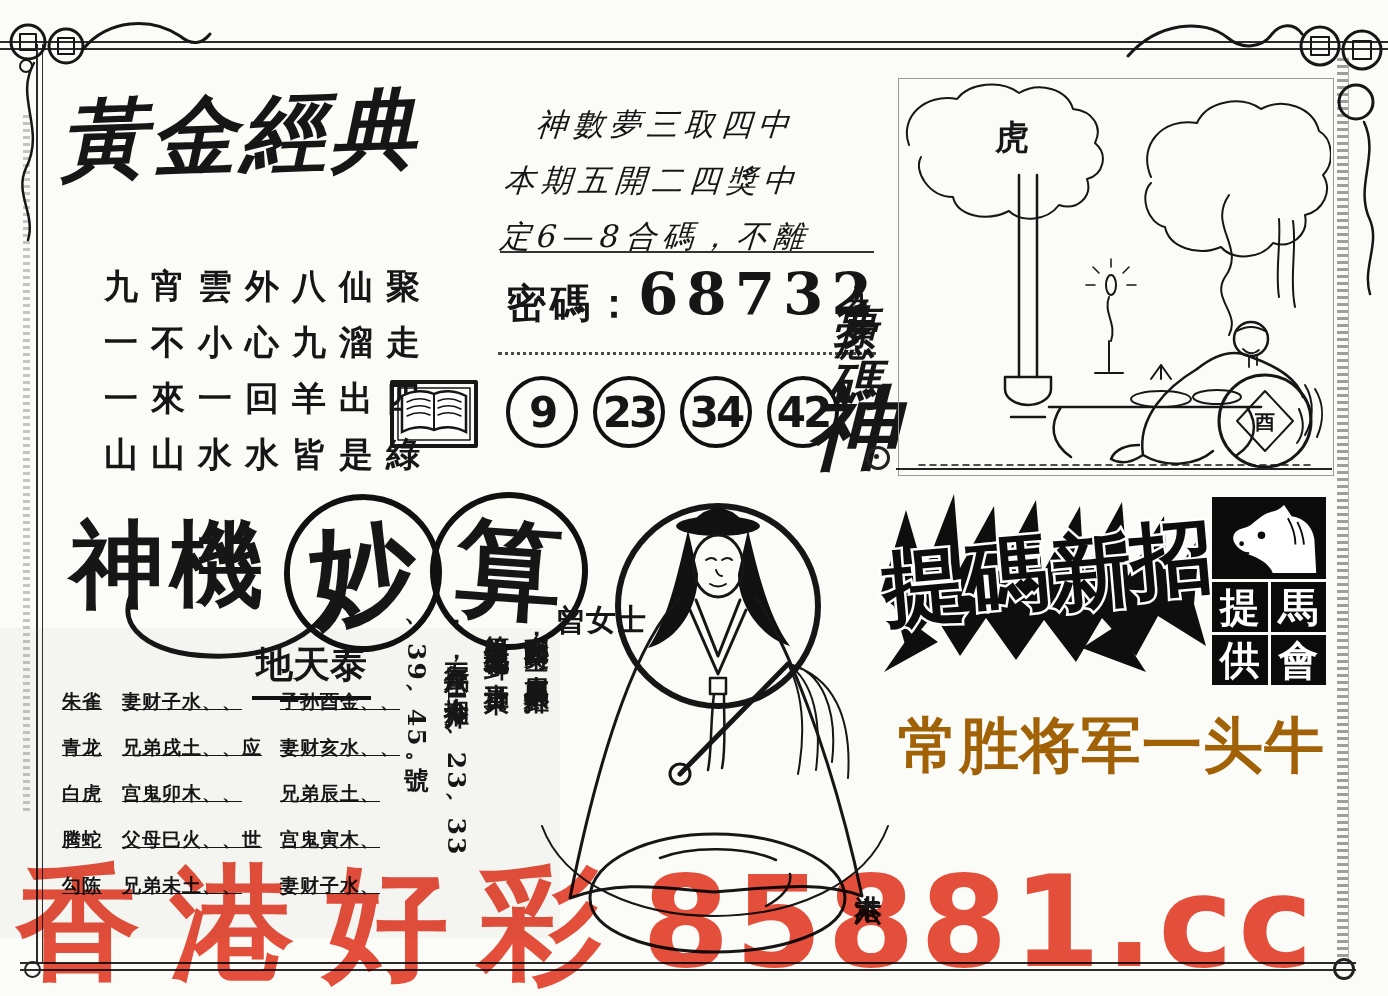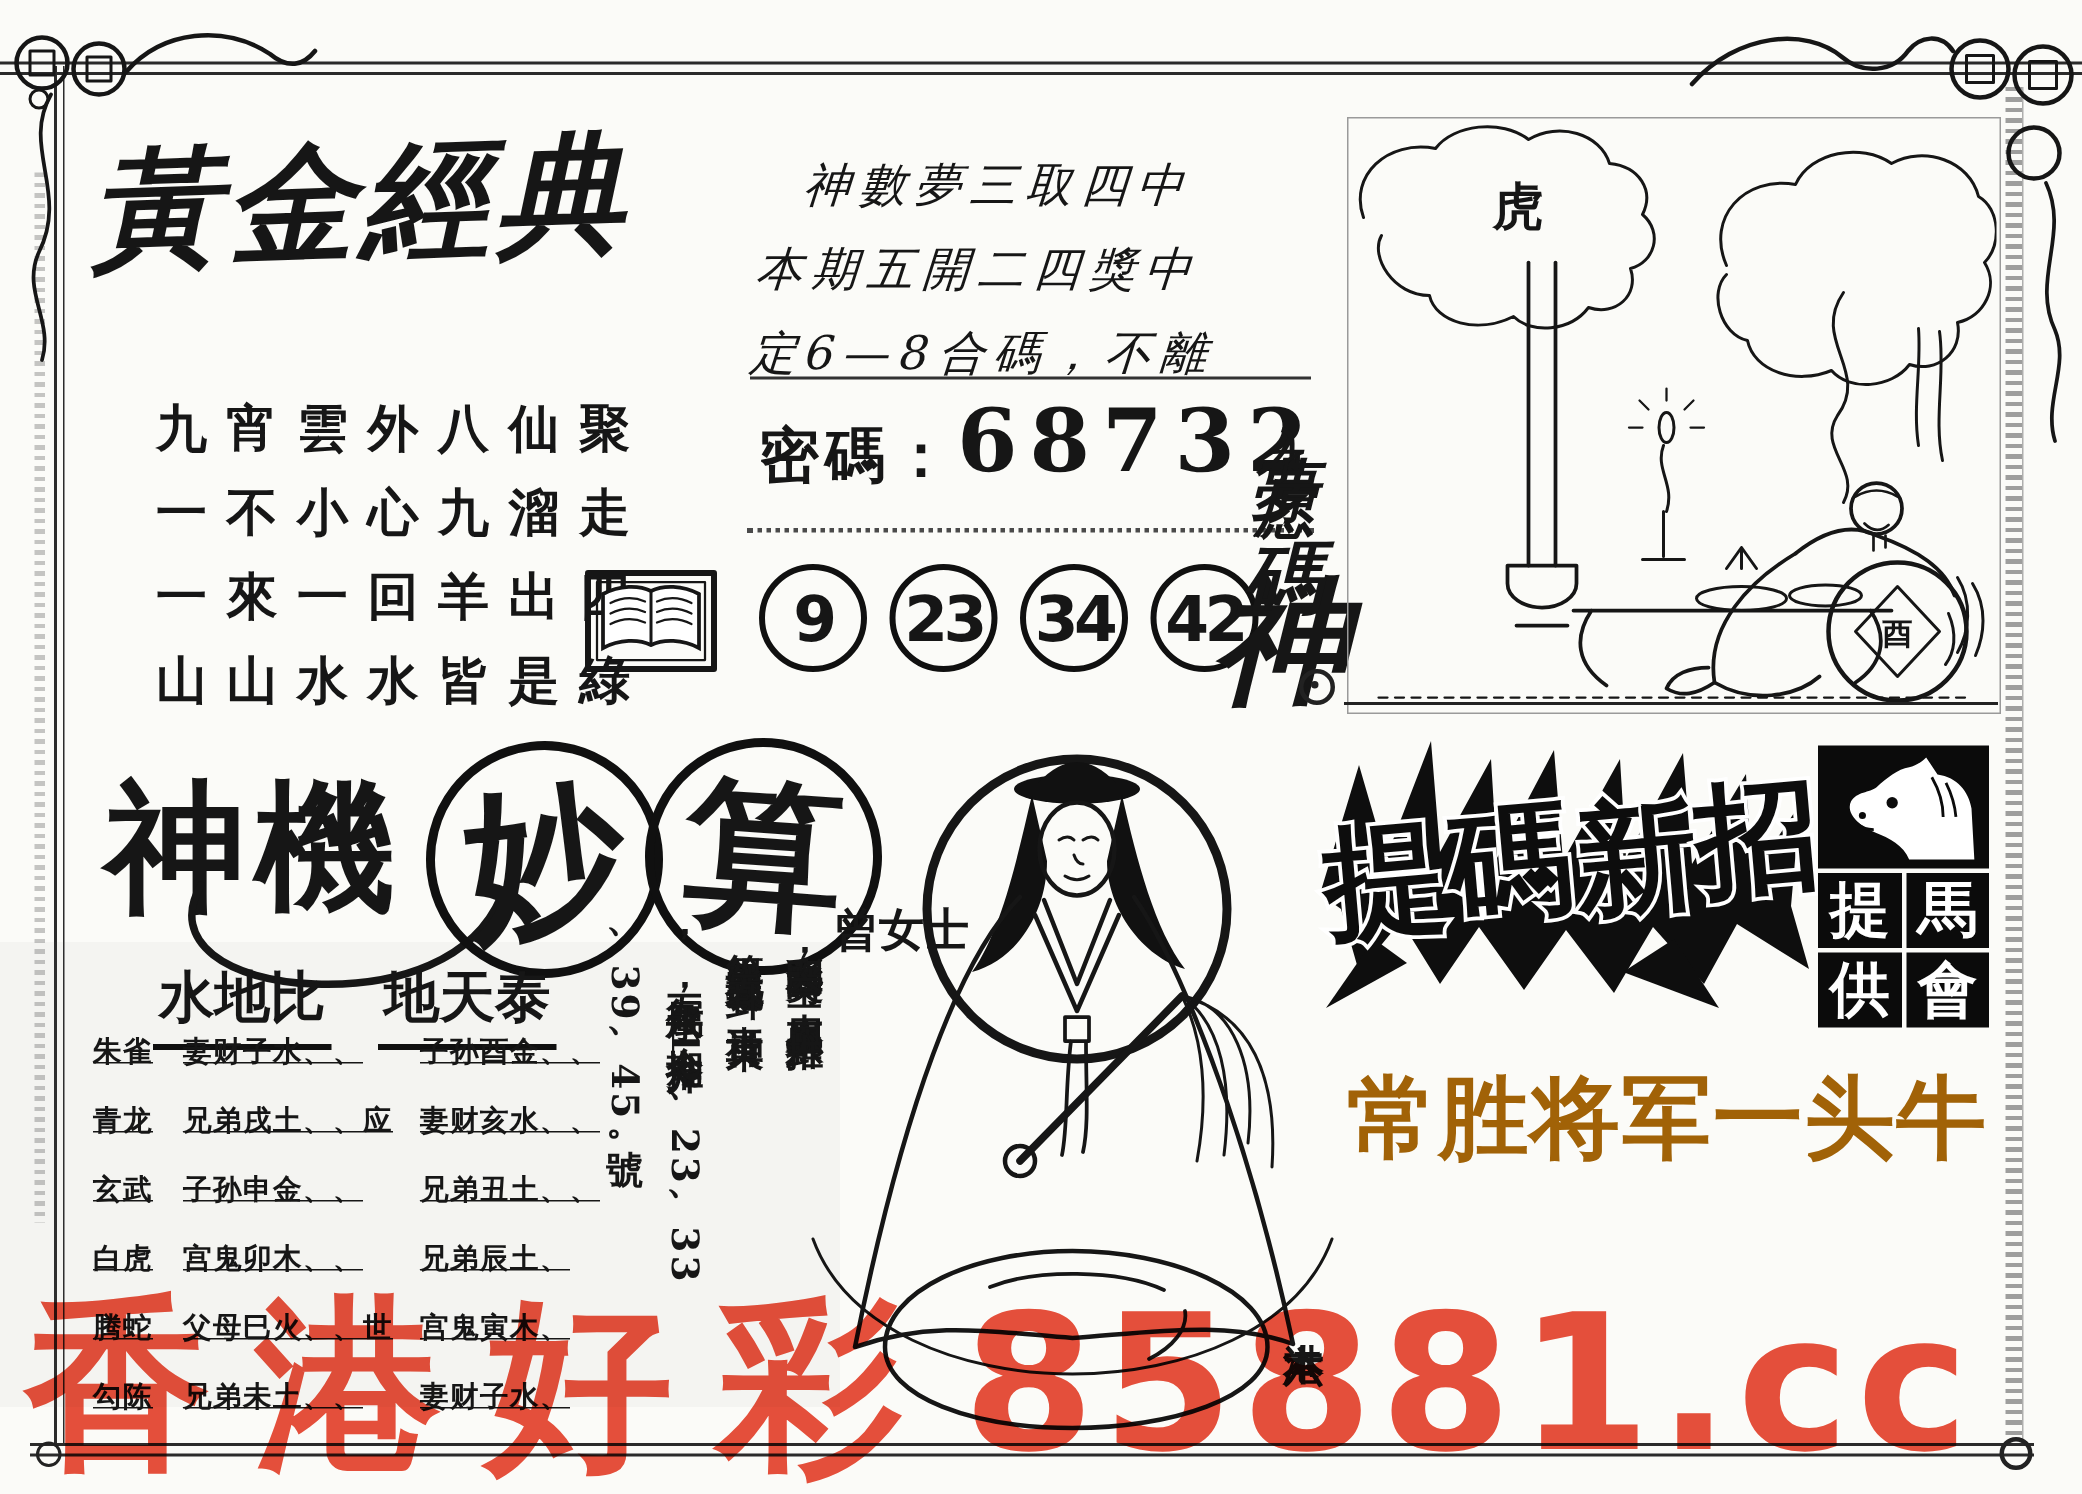--- a/index.html
+++ b/index.html
@@ -189,38 +189,32 @@
   <svg class="abs" style="left:118px;top:584px;" width="230" height="80" viewBox="0 0 230 80">
     <path class="ink" d="M16,6 C-6,44 34,70 92,72 C148,74 198,56 216,14" stroke-width="5"></path>
   </svg>
   <div class="abs circle-char cc1">
     <span>妙</span>
   </div>
   <div class="abs circle-char cc2">
     <span>算</span>
   </div>
   <div class="abs author">曾女士</div>
-  <div class="abs hex hex-l">水地比</div>
   <div class="abs hex hex-r">地天泰</div>
 
   <div class="abs otable">
     <div class="orow">
       <span>朱雀</span>
       <span>妻财子水、、</span>
       <span>子孙酉金、、</span>
     </div>
     <div class="orow">
       <span>青龙</span>
       <span>兄弟戌土、、应</span>
       <span>妻财亥水、、</span>
-    </div>
-    <div class="orow">
-      <span>玄武</span>
-      <span>子孙申金、、</span>
-      <span>兄弟丑土、、</span>
     </div>
     <div class="orow">
       <span>白虎</span>
       <span>宫鬼卯木、、</span>
       <span>兄弟辰土、</span>
     </div>
     <div class="orow">
       <span>腾蛇</span>
       <span>父母巳火、、世</span>
       <span>宫鬼寅木、</span>

